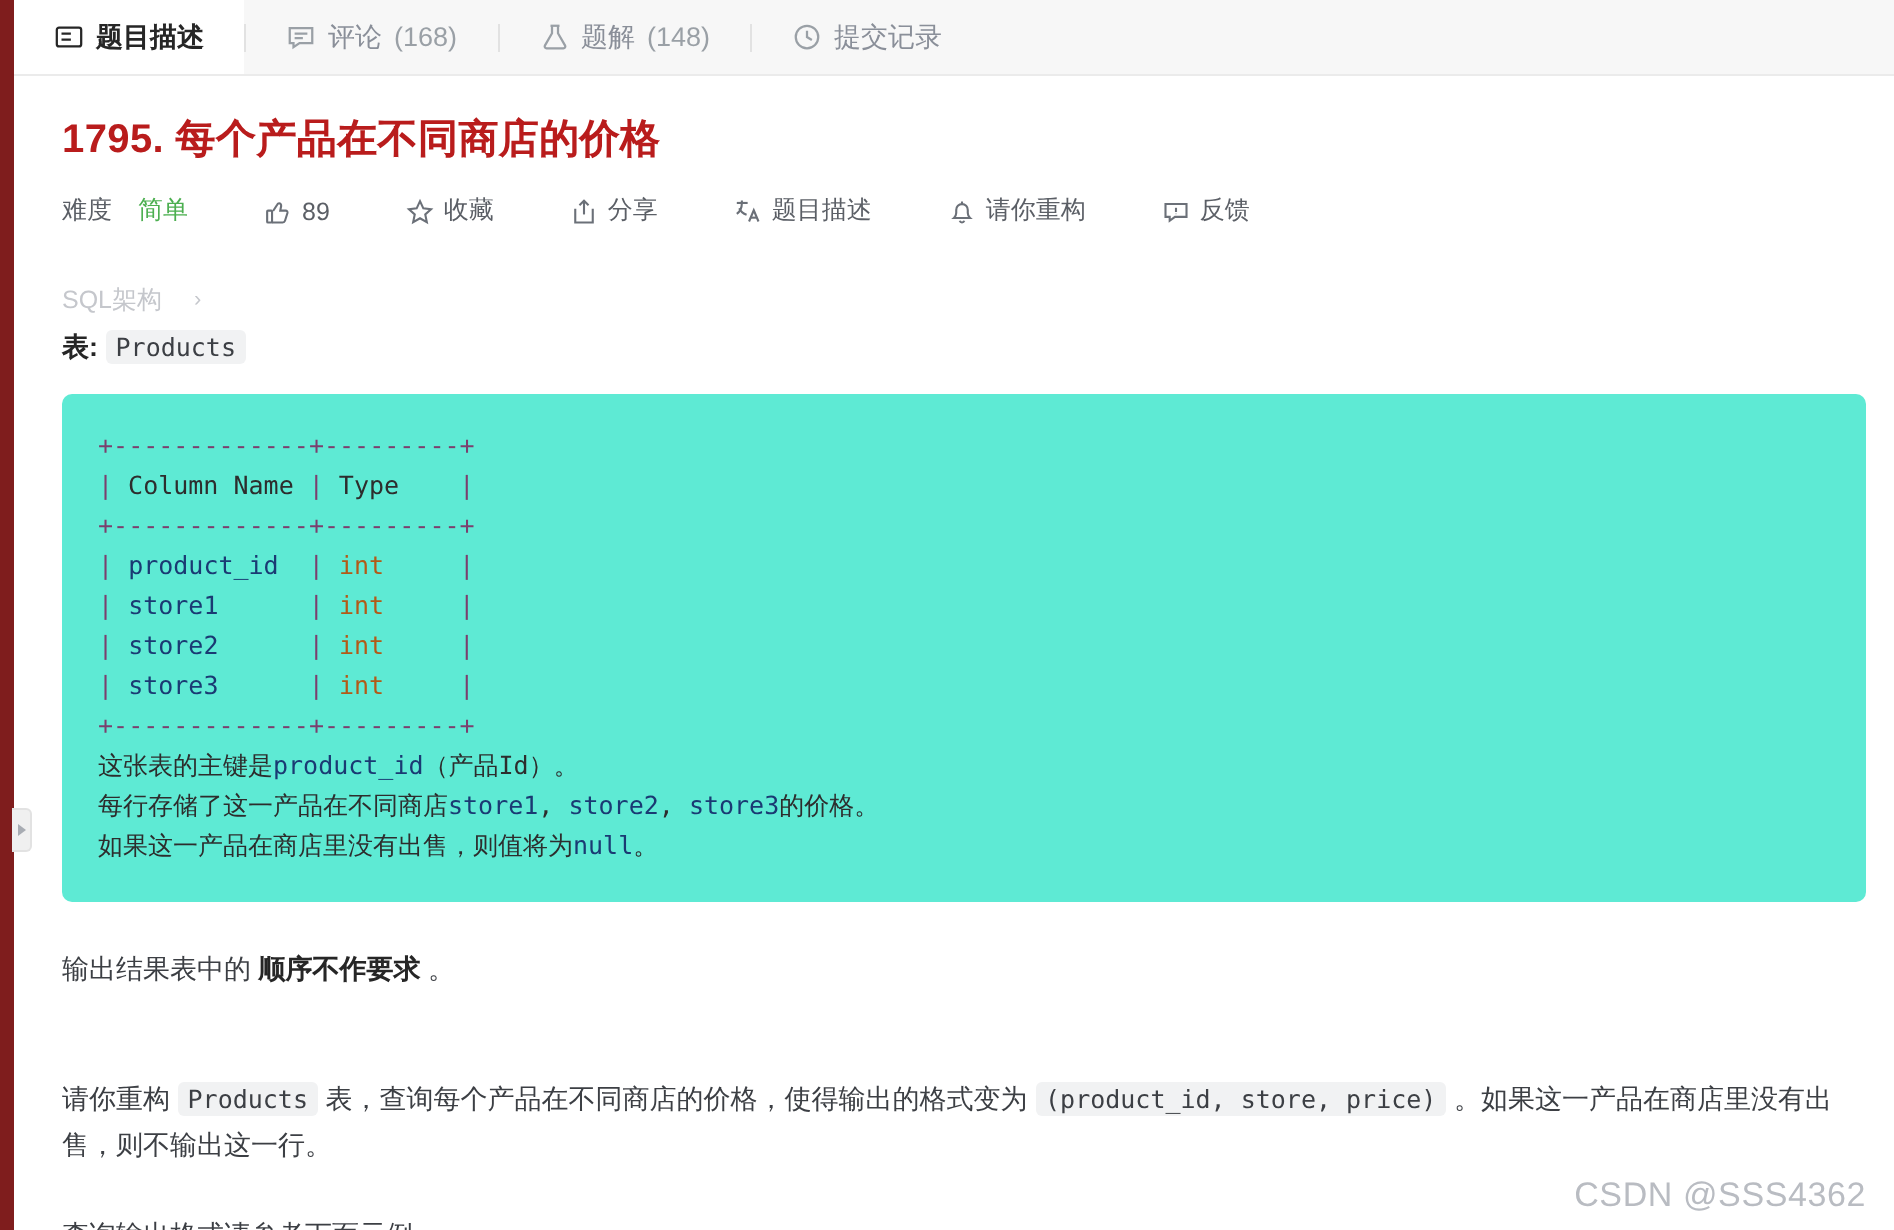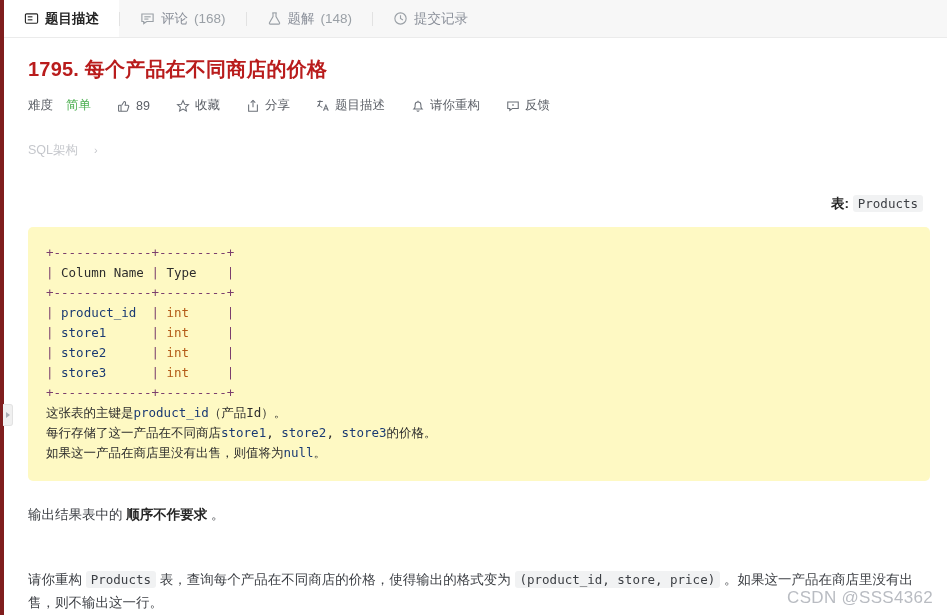--- a/index.html
+++ b/index.html
@@ -7,21 +7,21 @@
     margin: 0; padding: 0;
     width: 947px; height: 615px;
     background: #ffffff;
     font-family: "Liberation Sans", "DejaVu Sans", sans-serif;
     overflow: hidden;
   }
   .page {
     position: relative;
     width: 947px; height: 615px;
     background: #ffffff;
-    border-left: 4px solid #7f1d1d;
+    border-left: 7px solid #7f1d1d;
   }
 
   
   .tabbar {
     display: flex;
     align-items: stretch;
     height: 38px;
     background: #f7f7f7;
     border-bottom: 1px solid #ebebeb;
   }
@@ -67,21 +67,21 @@
     color: #b91c1c;
     letter-spacing: .2px;
   }
 
   .meta {
     display: flex;
     align-items: center;
     margin-top: 14px;
     font-size: 12.5px;
     color: #5b5f66;
-    gap: 0;
+    gap: 12px;
   }
   .meta-item {
     display: inline-flex;
     align-items: center;
     gap: 5px;
     margin-right: 26px;
     cursor: pointer;
     white-space: nowrap;
   }
   .meta-item.static { cursor: default; }
@@ -106,41 +106,40 @@
     align-items: center;
     gap: 16px;
   }
   .chev {
     font-size: 11px;
     color: #c5c7cc;
     line-height: 1;
   }
 
   .table-line {
-    margin-top: 36px;
+    margin-top: 6px;
     font-size: 13.5px;
     color: #262626;
     font-weight: 600;
-    text-align: right;
   }
   code.inline {
     font-family: "DejaVu Sans Mono", "Liberation Mono", monospace;
     background: #f1f2f3;
     color: #3c3f44;
     padding: 1px 5px;
     border-radius: 3px;
     font-size: 12.5px;
     font-weight: 400;
     white-space: pre;
   }
 
   
   .codeblock {
     margin-top: 14px;
-    background: #fef9c3;
+    background: #5eead4;
     border-radius: 5px;
     padding: 16px 18px 18px 18px;
     width: 902px;
     overflow: hidden;
   }
   pre.code {
     margin: 0;
     font-family: "DejaVu Sans Mono", "Liberation Mono", monospace;
     font-size: 12.5px;
     line-height: 20px;

